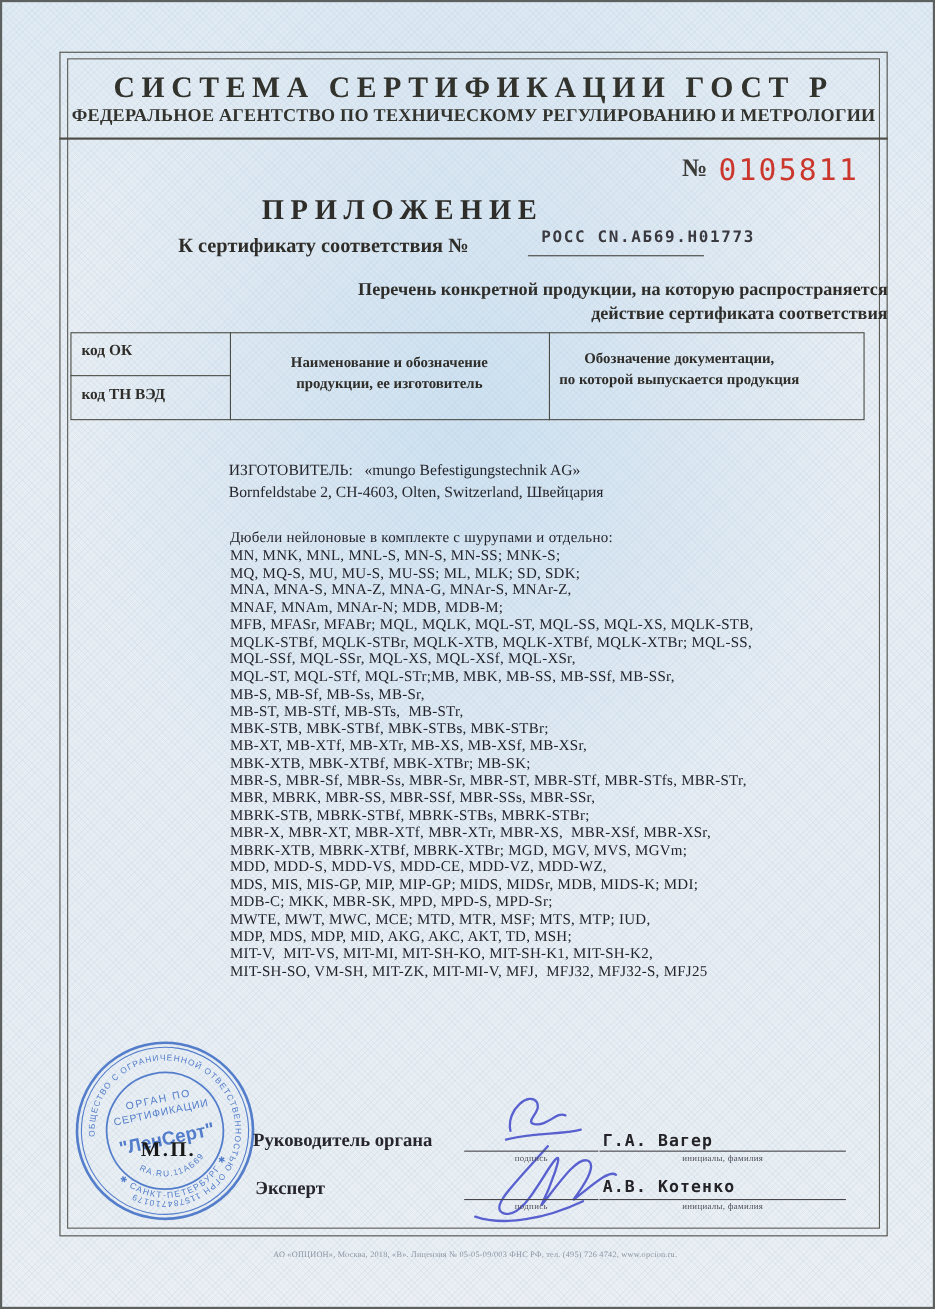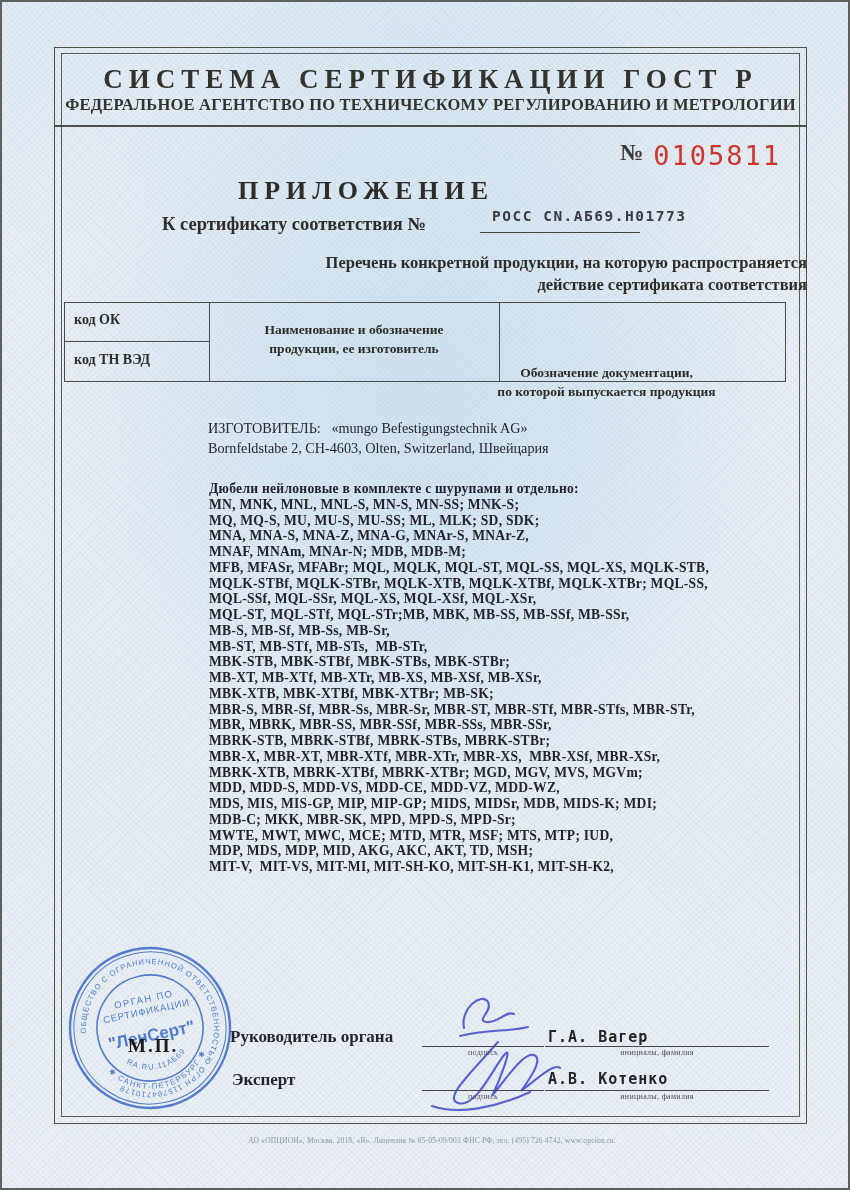--- a/index.html
+++ b/index.html
@@ -32,21 +32,21 @@
   .cert-underline{left:478px;top:230px;width:160px;height:1px;background:#44443f;}
   .purpose{left:52px;width:753px;text-align:right;font-size:16.5px;font-weight:bold;color:#2e2d29;}
   .table{left:62px;top:300px;width:722px;height:80px;border:1.4px solid #4b4c45;box-sizing:border-box;}
   .t-v1{left:207px;top:300px;width:1px;height:80px;background:#4b4c45;}
   .t-v2{left:497px;top:300px;width:1px;height:80px;background:#4b4c45;}
   .t-h1{left:62px;top:339px;width:146px;height:1px;background:#4b4c45;}
   .t-cell{font-size:14px;font-weight:bold;color:#2e2d29;}
   .t-center{text-align:center;font-size:13.5px;font-weight:bold;color:#2e2d29;line-height:19px;}
   .manu{font-size:14.2px;font-weight:normal;color:#26262c;white-space:pre;}
   .plist{left:207px;top:479px;}
-  .plist-line{font-size:13.6px;font-weight:bold;color:#23232b;line-height:15.75px;letter-spacing:0.25px;white-space:pre;}
+  .plist-line{font-size:13.6px;font-weight:normal;color:#23232b;line-height:15.75px;letter-spacing:0.25px;white-space:pre;}
   .role{font-size:17px;font-weight:bold;color:#26262c;}
   .rule{height:1px;background:#45454a;}
   .tiny{font-size:8px;color:#4c4c58;letter-spacing:0.3px;}
   .tname{font-family:"DejaVu Sans Mono", monospace;font-size:15px;font-weight:bold;color:#232328;letter-spacing:1px;white-space:pre;}
   .mp{font-size:19px;font-weight:bold;color:#191918;letter-spacing:2px;}
   .footer{left:150px;top:1134px;width:560px;text-align:center;font-size:7.5px;color:#8b94a2;letter-spacing:0.2px;}
   svg text{font-family:"Liberation Sans", sans-serif;}
 </style>
 </head>
 <body>
@@ -77,21 +77,21 @@
   <div class="frame table"></div>
   <div class="abs t-v1"></div>
   <div class="abs t-v2"></div>
   <div class="abs t-h1"></div>
   <div class="abs t-cell" style="left:72px;top:310px;">код ОК</div>
   <div class="abs t-cell" style="left:72px;top:350px;">код ТН ВЭД</div>
   <div class="abs t-center" style="left:207px;top:318px;width:290px;">
     <div>Наименование и обозначение</div>
     <div>продукции, ее изготовитель</div>
   </div>
-  <div class="abs t-center" style="left:486px;top:314px;width:237px;margin-top:47px;">
+  <div class="abs t-center" style="left:497px;top:314px;width:237px;">
     <div>Обозначение документации,</div>
     <div>по которой выпускается продукция</div>
   </div>
 
   <div class="abs manu" style="left:206px;top:418px;">ИЗГОТОВИТЕЛЬ:   «mungo Befestigungstechnik AG»</div>
   <div class="abs manu" style="left:206px;top:438px;">Bornfeldstabe 2, CH-4603, Olten, Switzerland, Швейцария</div>
 
   <div class="abs plist">
     <div class="plist-line">Дюбели нейлоновые в комплекте с шурупами и отдельно:</div>
     <div id="plist-items">
@@ -112,20 +112,21 @@
         <div class="plist-line">MBR, MBRK, MBR-SS, MBR-SSf, MBR-SSs, MBR-SSr,</div>
         <div class="plist-line">MBRK-STB, MBRK-STBf, MBRK-STBs, MBRK-STBr;</div>
         <div class="plist-line">MBR-X, MBR-XT, MBR-XTf, MBR-XTr, MBR-XS,  MBR-XSf, MBR-XSr,</div>
         <div class="plist-line">MBRK-XTB, MBRK-XTBf, MBRK-XTBr; MGD, MGV, MVS, MGVm;</div>
         <div class="plist-line">MDD, MDD-S, MDD-VS, MDD-CE, MDD-VZ, MDD-WZ,</div>
         <div class="plist-line">MDS, MIS, MIS-GP, MIP, MIP-GP; MIDS, MIDSr, MDB, MIDS-K; MDI;</div>
         <div class="plist-line">MDB-C; MKK, MBR-SK, MPD, MPD-S, MPD-Sr;</div>
         <div class="plist-line">MWTE, MWT, MWC, MCE; MTD, MTR, MSF; MTS, MTP; IUD,</div>
         <div class="plist-line">MDP, MDS, MDP, MID, AKG, AKC, AKT, TD, MSH;</div>
         <div class="plist-line">MIT-V,  MIT-VS, MIT-MI, MIT-SH-KO, MIT-SH-K1, MIT-SH-K2,</div>
+        <div class="plist-line">MIT-SH-SO, VM-SH, MIT-ZK, MIT-MI-V, MFJ,  MFJ32, MFJ32-S, MFJ25</div>
       </div>
   </div>
 
   <svg class="abs" style="left:60px;top:938px;" width="176" height="176" viewBox="0 0 176 176">
     <g transform="rotate(-12 88 88)" stroke="#3f6ec5" fill="none" opacity="0.88">
       <circle cx="88" cy="88" r="80" stroke-width="2.4"></circle>
       <circle cx="88" cy="88" r="76" stroke-width="1"></circle>
       <circle cx="88" cy="88" r="53" stroke-width="1.6"></circle>
       <defs>
         <path id="ringTop" d="M 24 88 A 64 64 0 1 1 152 88 A 64 64 0 1 1 24 88"></path>

